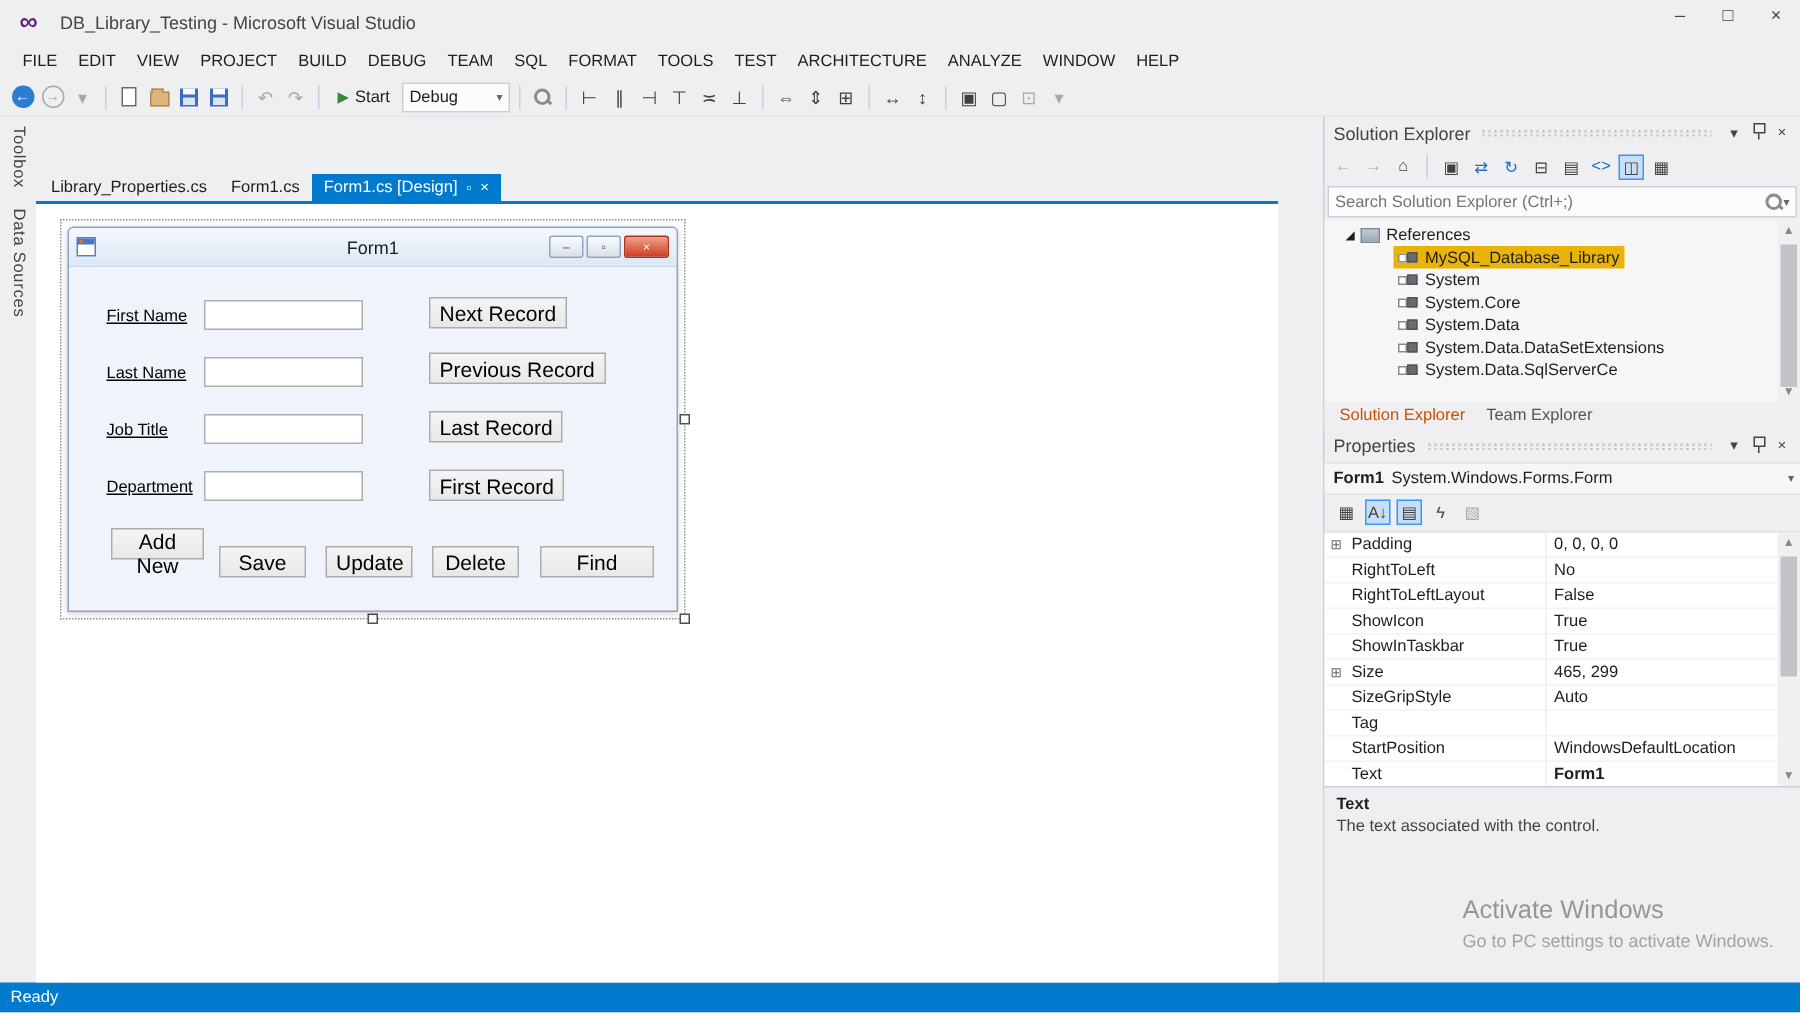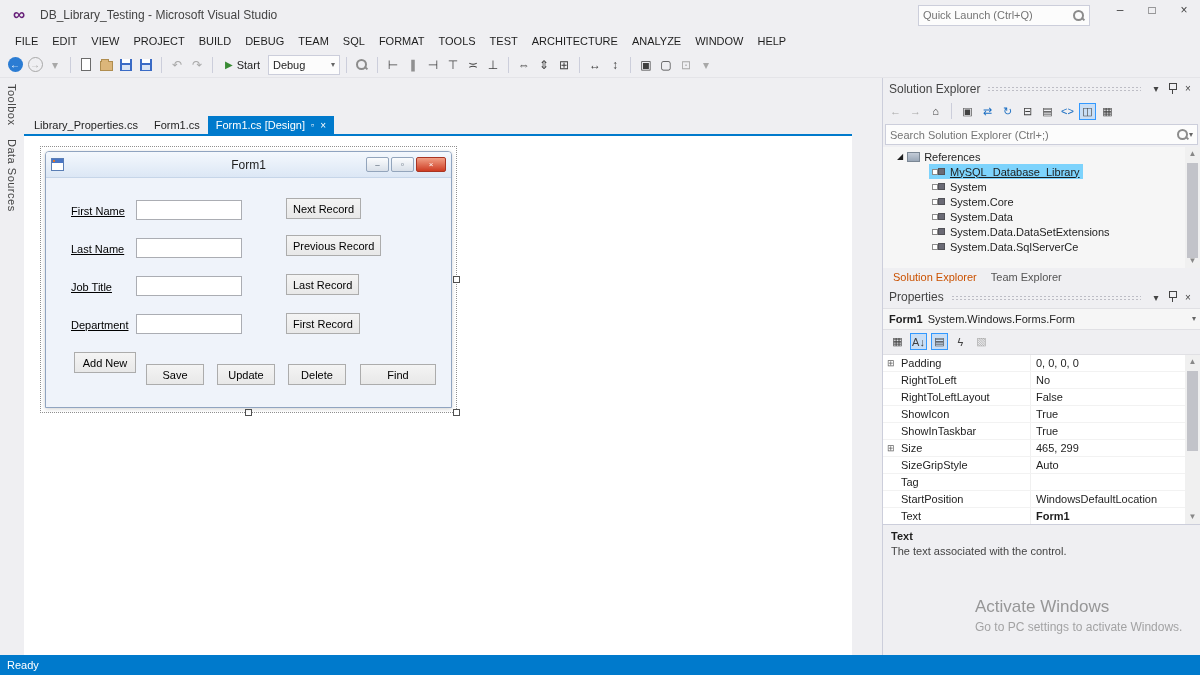--- a/index.html
+++ b/index.html
@@ -82,21 +82,21 @@
   .fw-title { position:absolute; left:0; right:0; text-align:center; font-size:12px; color:#1E1E1E; }
   .fw-btns { margin-left:auto; display:flex; gap:2px; position:relative; }
   .fw-btn { width:23px; height:15px; border:1px solid #93A5BC; border-radius:2px;
     background:linear-gradient(#FBFCFD,#D9E0E9); font-size:8px; line-height:13px; text-align:center; color:#3A4A5C; }
   .fw-btn.close { width:30px; background:linear-gradient(#F1A086,#CE3C23); border-color:#A93422; color:#fff; }
   .fw-body { position:relative; flex:1; }
   .wf-label { position:absolute; font-size:11px; color:#000;text-decoration:underline; }
   .wf-tb { position:absolute; width:106px; height:20px; background:#fff; border:1px solid #ABADB3;
     font-size:11px; padding:0 3px; font-family:"Liberation Sans",sans-serif; }
   .wf-btn { position:absolute; height:21px; background:linear-gradient(#F4F4F4,#E8E8E8);
-    border:1px solid #ACACAC; font-size:11px; color:#000; text-align:center;
+    border:1px solid #ACACAC; font-size:14px; color:#000; text-align:center;
     font-family:"Liberation Sans",sans-serif; padding:0 6px; }
 
   
   .right { width:318px; flex:0 0 318px; border-left:1px solid #CCCEDB; display:flex; flex-direction:column; background:#EFEFF2;margin-left:30px; }
   .panel-header { height:21px; flex:0 0 21px; display:flex; align-items:center; padding:0 4px 0 6px; }
   .panel-title { font-size:12px; color:#444; white-space:nowrap; }
   .dots { flex:1; height:5px; margin:0 7px;
     background-image:radial-gradient(#BDBDC5 1px, transparent 1px); background-size:4px 3px; }
   .ph-icon { width:16px; text-align:center; font-size:10px; color:#444; }
   .pin-icon { position:relative; width:9px; height:12px; display:inline-block; }
@@ -112,21 +112,21 @@
   .se-search-inner { height:21px; background:#FCFCFC; border:1px solid #CCCEDB; display:flex; align-items:center; padding:0 4px; }
   .se-search-inner input { flex:1; border:none; outline:none; background:transparent; font-size:11px; color:#777;
     font-family:"Liberation Sans",sans-serif; }
 
   .se-tree { flex:1; background:#F6F6F6; position:relative; overflow:hidden; }
   .tree-inner { padding:2px 15px 0 0; }
   .tree-row { height:15px; display:flex; align-items:center; font-size:11px; color:#1E1E1E; white-space:nowrap; }
   .tree-root { padding-left:14px; }
   .tree-child { padding-left:46px; }
   .tw { display:flex; align-items:center; height:15px; padding:0 3px; }
-  .tw.hl { background:#7dd3fc;text-decoration:underline; }
+  .tw.hl { background:#eab308; }
   .exp { font-size:8px; color:#1E1E1E; margin-right:4px; }
   .refs-folder-icon { width:13px; height:10px; background:linear-gradient(#C3CBD7,#9AA7B7);
     border:1px solid #7B8794; margin-right:4px; }
   .ref-icon { position:relative; width:14px; height:9px; flex:0 0 14px; margin-right:4px; }
   .ref-icon::before { content:""; position:absolute; left:0; top:2px; width:4px; height:4px; background:#FFF; border:1px solid #8B8B8B; }
   .ref-icon::after { content:""; position:absolute; right:1px; top:1px; width:5px; height:5px; background:#6A6A75; border:1px solid #525257; }
   .vscroll { position:absolute; right:0; top:0; bottom:0; width:15px; background:#F0F0F0; }
   .vs-arrow { height:14px; text-align:center; font-size:8px; color:#888; line-height:14px; }
   .vs-thumb { position:absolute; left:2px; right:2px; background:#C2C3C9; }
 
@@ -161,24 +161,20 @@
 </style>
 </head>
 <body>
 
 <div class="app">
 
   <div class="titlebar">
     <span class="vs-logo">∞</span>
     <span class="win-title">DB_Library_Testing - Microsoft Visual Studio</span>
     <span class="titlebar-spacer"></span>
-    <div class="quicklaunch">
-      <input placeholder="Quick Launch (Ctrl+Q)" style="">
-      <span class="mag"></span>
-    </div>
     <div class="win-btns">
       <span class="win-btn">–</span>
       <span class="win-btn">□</span>
       <span class="win-btn">×</span>
     </div>
   </div>
 
   <div class="menubar">
     <span class="menu-item">FILE</span>
     <span class="menu-item">EDIT</span>

